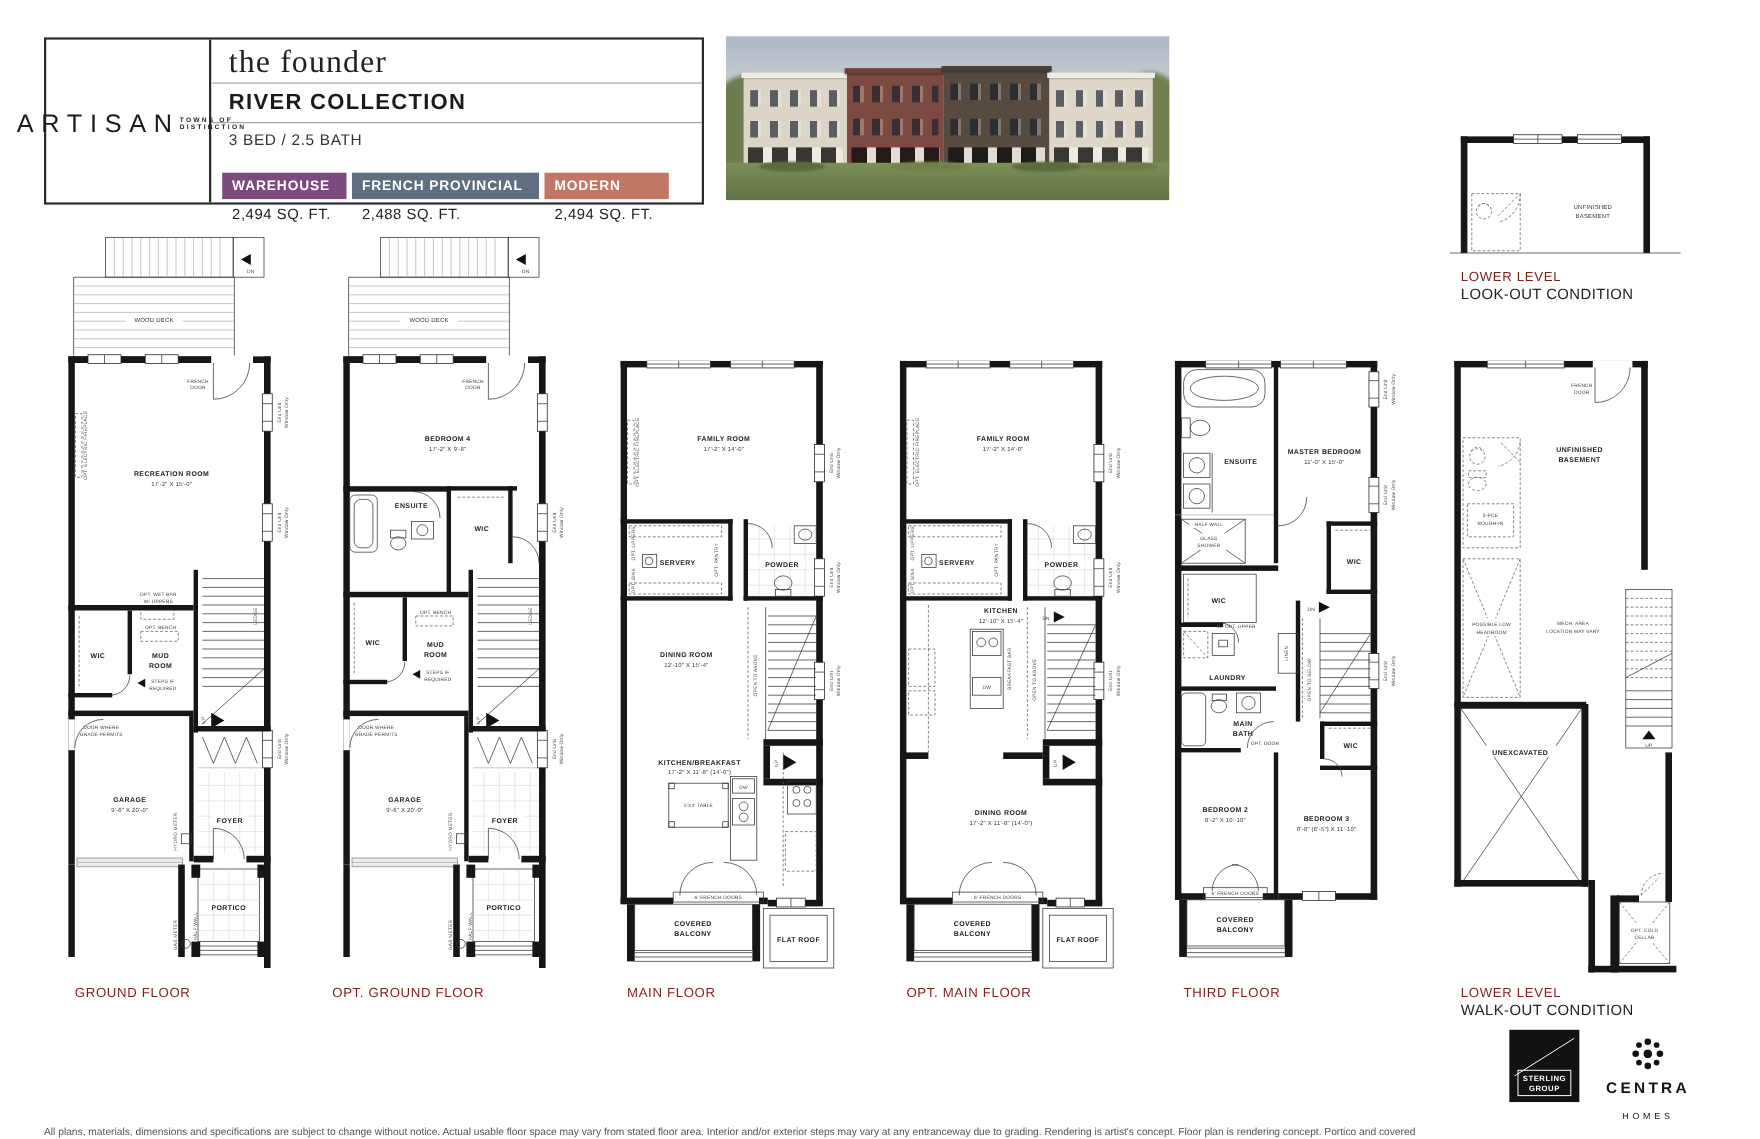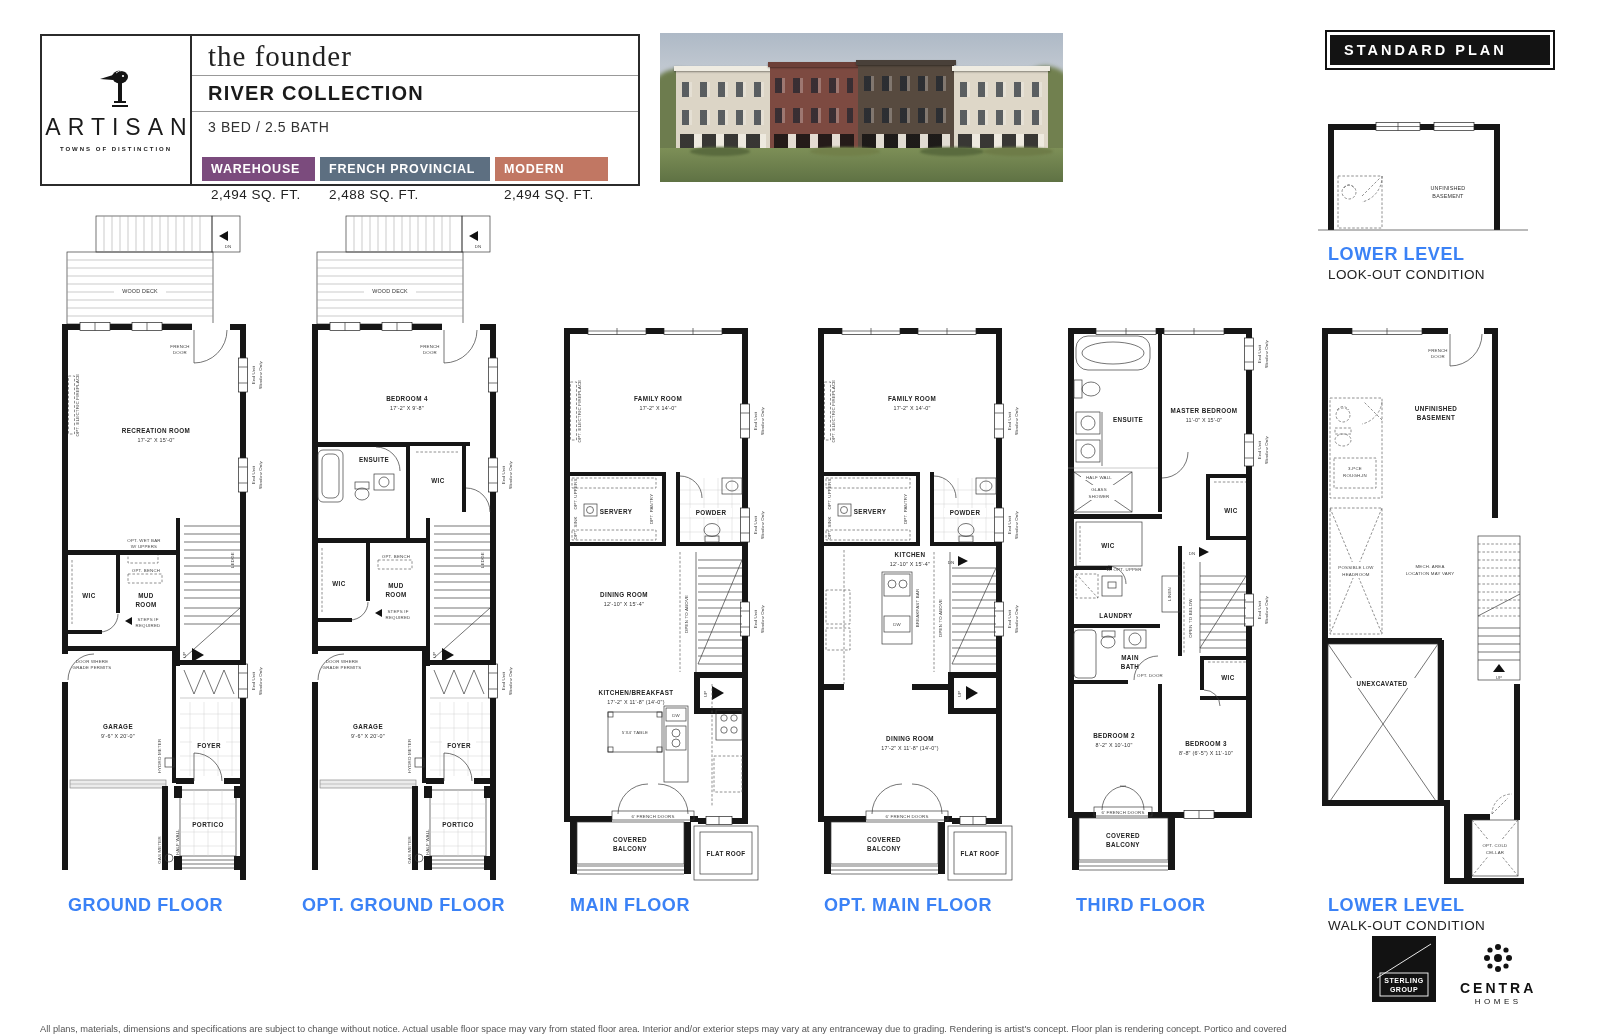--- a/index.html
+++ b/index.html
@@ -1,20 +1,20 @@
 <!DOCTYPE html>
 <html><head>
 <meta charset="utf-8">
 <style>
   html,body{margin:0;padding:0;background:#fff}
   .page{position:relative;width:1600px;height:1035px;background:#fff;font-family:"Liberation Sans",sans-serif;overflow:hidden}
   .abs{position:absolute}
   
   .hdr{left:40px;top:34px;width:596px;height:148px;border:2px solid #2b2b2b;display:flex;background:#fff}
-  .logo-cell{width:148px;border-right:2px solid #2b2b2b;display:flex;flex-direction:column;align-items:center;justify-content:center}
+  .logo-cell{width:148px;border-right:2px solid #2b2b2b;display:flex;flex-direction:row;align-items:center;justify-content:center}
   .brand{font-size:23px;letter-spacing:7px;color:#1a1a1a;margin-top:4px;margin-left:7px}
   .tagline{font-size:6px;letter-spacing:2px;color:#1a1a1a;margin-top:5px;font-weight:bold}
   .hdr-right{flex:1;display:flex;flex-direction:column}
   .plan-name{font-family:"Liberation Serif",serif;font-size:29px;color:#222;padding:4px 16px 2px;border-bottom:1px solid #999;letter-spacing:1px}
   .collection{font-size:20px;font-weight:bold;letter-spacing:1.2px;color:#1a1a1a;padding:6px 16px;border-bottom:1px solid #999}
   .config{font-size:14px;letter-spacing:.6px;color:#333;padding:7px 16px 6px}
   .elev-row{display:flex;padding:16px 0 0 10px;gap:5px}
   .elev-col{display:flex;flex-direction:column}
   .elev-head{color:#fff;font-size:12.5px;font-weight:bold;letter-spacing:.8px;padding:5px 9px}
   .elev-sqft{font-size:13.5px;color:#222;letter-spacing:.5px;padding:6px 9px 0}
@@ -38,21 +38,21 @@
   .t4{font-size:4.4px;fill:#444;letter-spacing:.2px}
   .w{fill:#161616}
   .o2{fill:none;stroke:#3a3a3a;stroke-width:.7}
   .hl{fill:none;stroke:#979797;stroke-width:.5}
   .gl{fill:none;stroke:#cfcfcf;stroke-width:.45}
   .d{fill:none;stroke:#555;stroke-width:.65;stroke-dasharray:2.6 1.8}
   .win{fill:#fff;stroke:#222;stroke-width:.7}
   .wbg{fill:#fff}
   .tri{fill:#111}
   
-  .floor-label{font-size:18px;font-weight:bold;letter-spacing:.6px;color:#3b82f6}
+  .floor-label{font-size:12px;font-weight:normal;letter-spacing:.6px;color:#7f1d1d}
   .floor-sub{font-size:13.5px;letter-spacing:.4px;color:#222;margin-top:2px;font-weight:normal}
   
   .disc{left:40px;top:1022px;width:1255px;font-size:9.3px;color:#555;line-height:1.55}
   .centra-wrap{left:1460px;top:942px;text-align:center}
 </style>
 </head>
 <body>
 
 <div class="page">
 
@@ -117,23 +117,20 @@
         <div class="band" style="top:40px"></div>
         <div class="garband"></div>
       </div>
     <div class="lawn"></div>
     <div class="shrub" style="left:30px;width:60px"></div>
     <div class="shrub" style="left:150px;width:70px;background:#72804a"></div>
     <div class="shrub" style="left:260px;width:64px"></div>
     <div class="shrub" style="right:10px;width:70px;background:#6e7c48"></div>
   </div>
 
-  <div class="abs banner">
-    <div class="banner-in">STANDARD PLAN</div>
-  </div>
 
   <svg class="abs" style="left:1318px;top:118px" width="210" height="130" viewBox="0 0 210 130">
     <rect class="w" x="10" y="6" width="172" height="6"></rect>
     <rect class="win" x="58" y="4.5" width="44" height="8"></rect>
       <path class="o2" d="M58,8.5 h44 M80,4.5 v8"></path>
     <rect class="win" x="116" y="4.5" width="40" height="8"></rect>
       <path class="o2" d="M116,8.5 h40"></path>
     <rect class="w" x="10" y="6" width="6" height="106"></rect>
     <rect class="w" x="176" y="6" width="6" height="106"></rect>
     <g>
@@ -814,16 +811,16 @@
           <circle cx="28" cy="8" r="2.6"></circle>
         <circle cx="12" cy="24" r="2.6"></circle>
           <circle cx="28" cy="24" r="2.6"></circle>
         <circle cx="20" cy="10.5" r="1.6" fill="#fff"></circle>
           <circle cx="20" cy="21.5" r="1.6" fill="#fff"></circle>
         <circle cx="14.5" cy="16" r="1.6" fill="#fff"></circle>
           <circle cx="25.5" cy="16" r="1.6" fill="#fff"></circle>
       </g>
     </svg>
     <div style="font-size:14px;font-weight:bold;letter-spacing:3px;color:#121212">CENTRA</div>
-    <div style="font-size:8px;letter-spacing:3.5px;color:#121212;margin-top:1px">HOMES</div>
+    <div style="font-size:8px;letter-spacing:3.5px;color:#121212;margin-top:13px">HOMES</div>
   </div>
 
 </div>
 
 </body></html>

